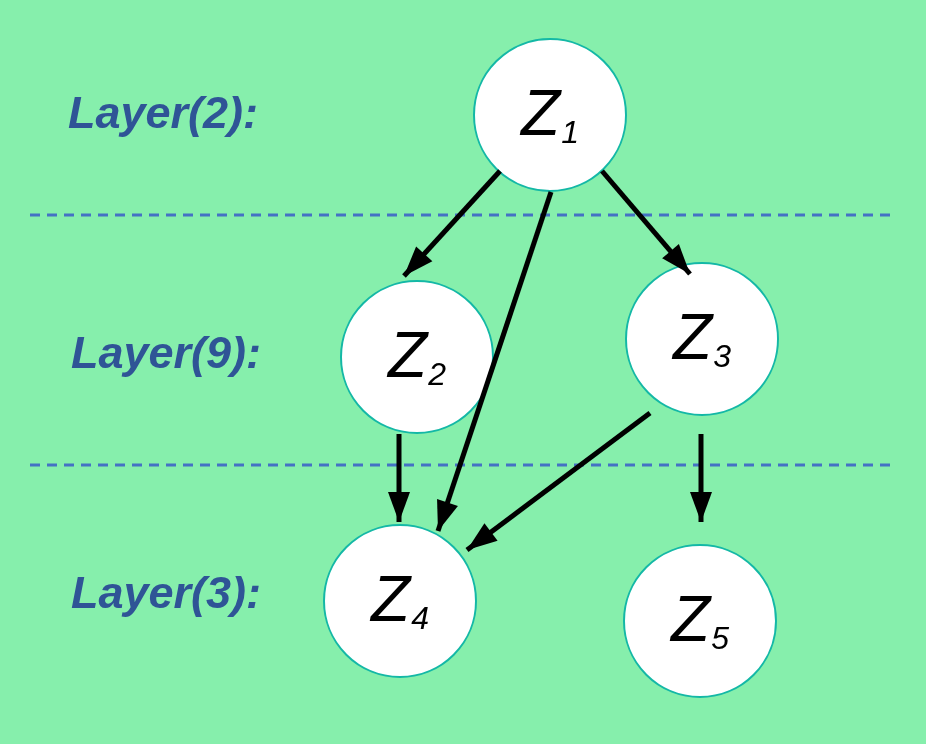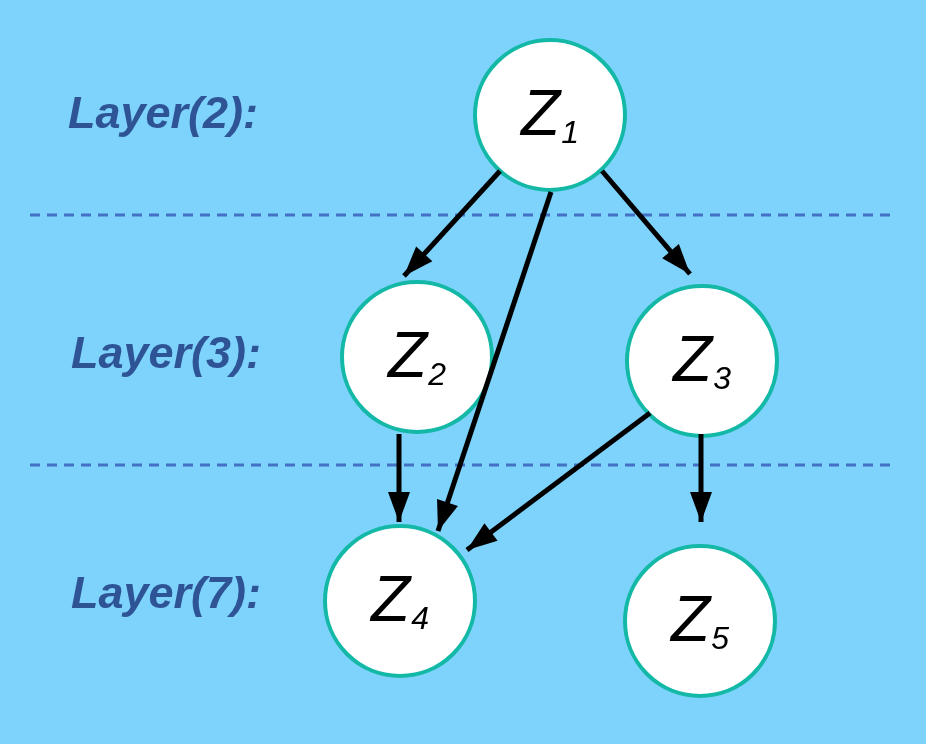--- a/index.html
+++ b/index.html
@@ -4,37 +4,37 @@
 <style>
   html, body {
     margin: 0;
     padding: 0;
     background: #ffffff;
   }
   .canvas {
     position: relative;
     width: 926px;
     height: 744px;
-    background: #7dd3fc;
+    background: #86efac;
     overflow: hidden;
     font-family: "Liberation Sans", sans-serif;
   }
   .edges-svg {
     position: absolute;
     left: 0;
     top: 0;
     z-index: 10;
     pointer-events: none;
   }
   .node {
     position: absolute;
     width: 154px;
     height: 154px;
     box-sizing: border-box;
-    border: 4px solid #14b8a6;
+    border: 2px solid #14b8a6;
     border-radius: 50%;
     background: #ffffff;
     display: flex;
     align-items: center;
     justify-content: center;
     z-index: 5;
   }
   .node-label {
     font-style: italic;
     font-size: 64px;
@@ -60,32 +60,32 @@
     white-space: nowrap;
     z-index: 2;
   }
 </style>
 </head>
 <body>
 
 <div class="canvas">
 
   <div class="layer-label" style="left:68px; top:88px;">Layer(2):</div>
-  <div class="layer-label" style="left:71px; top:328px;">Layer(3):</div>
-  <div class="layer-label" style="left:71px; top:568px;">Layer(7):</div>
+  <div class="layer-label" style="left:71px; top:328px;">Layer(9):</div>
+  <div class="layer-label" style="left:71px; top:568px;">Layer(3):</div>
 
   <div class="node" style="left:473px; top:38px;">
     <div class="node-label"><span>Z</span><sub>1</sub></div>
   </div>
 
   <div class="node" style="left:340px; top:280px;">
     <div class="node-label"><span>Z</span><sub>2</sub></div>
   </div>
 
-  <div class="node" style="left:625px; top:284px;">
+  <div class="node" style="left:625px; top:262px;">
     <div class="node-label"><span>Z</span><sub>3</sub></div>
   </div>
 
   <div class="node" style="left:323px; top:524px;">
     <div class="node-label"><span>Z</span><sub>4</sub></div>
   </div>
 
   <div class="node" style="left:623px; top:544px;">
     <div class="node-label"><span>Z</span><sub>5</sub></div>
   </div>

